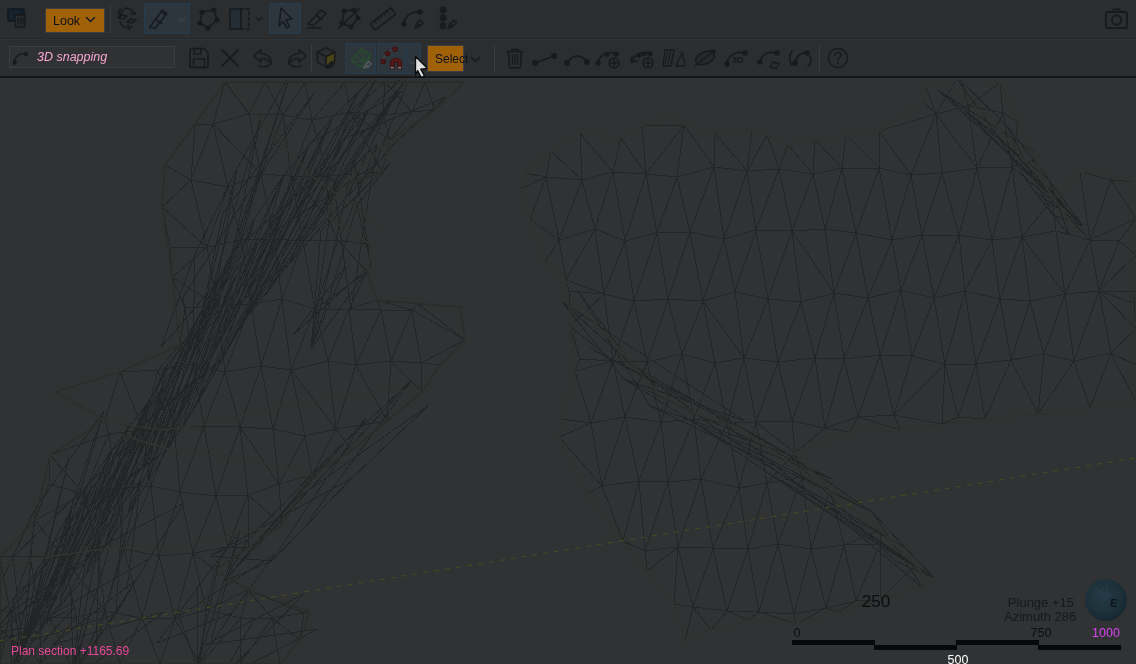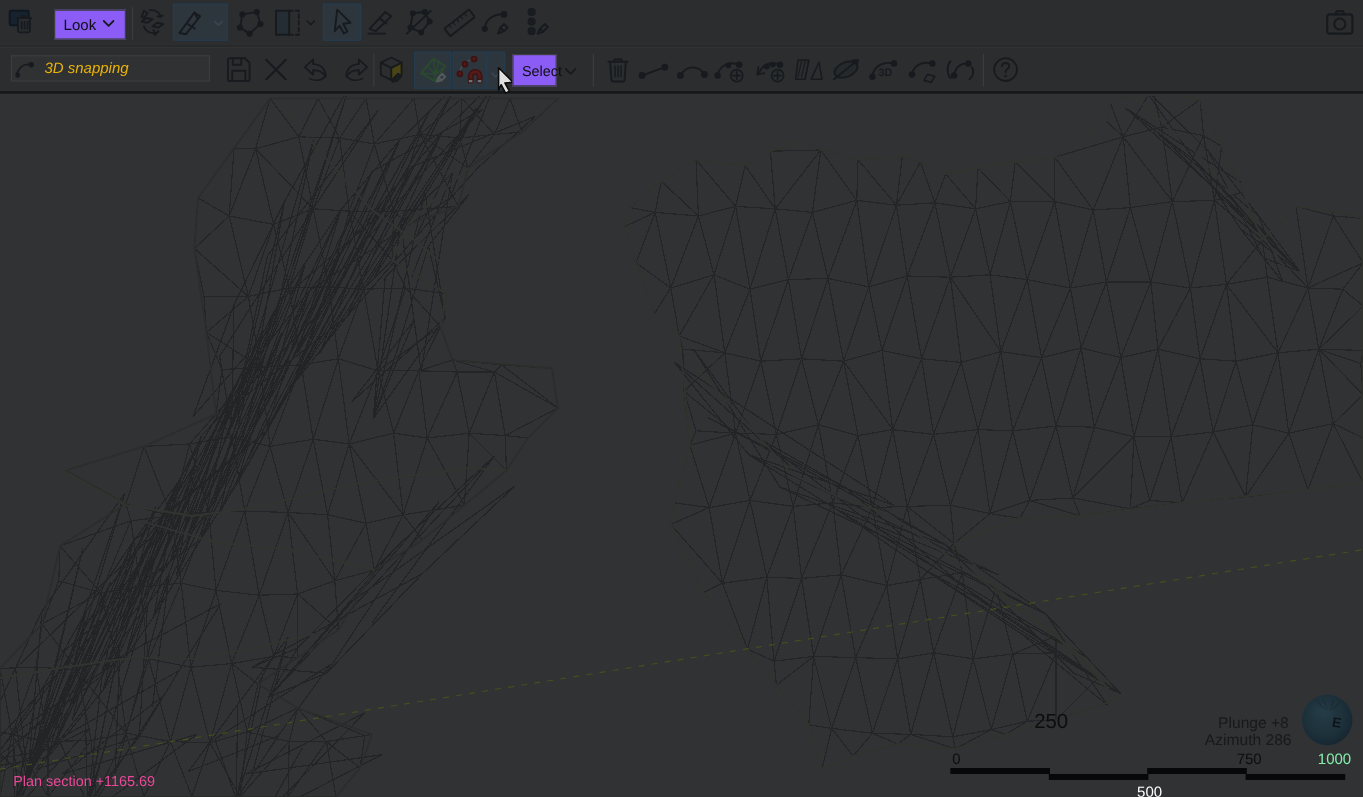--- a/index.html
+++ b/index.html
@@ -1,18 +1,18 @@
 <!DOCTYPE html>
 <html><head><meta charset="utf-8"><style>
 
 *{margin:0;padding:0;box-sizing:border-box}
 html,body{width:1136px;height:664px;overflow:hidden;background:#303234;
 font-family:"Liberation Sans",sans-serif;position:relative}
 .abs{position:absolute}
-.combo{position:absolute;background:#8b5cf6;border:1px solid #3c3e40;color:#0d0f11;
+.combo{position:absolute;background:#a16207;border:1px solid #3c3e40;color:#0d0f11;
 font-size:12.5px;display:flex;align-items:center;padding-left:7px}
 .selbtn{position:absolute;background:#2d363d;border:1px solid #233c50}
 .sep{position:absolute;width:1px;background:#3a3c3e}
 .txt{position:absolute;color:#141619;font-size:12px;white-space:nowrap}
 
 </style></head><body>
 <div class="abs" style="left:0;top:0;width:1136px;height:39px;background:#2b2d2f;border-bottom:1px solid #26282a"></div>
 <div class="abs" style="left:0;top:40px;width:1136px;height:38px;background:#2b2d2f;border-bottom:2px solid #151719"></div>
 <svg width="1136" height="584" viewBox="0 80 1136 584" style="position:absolute;left:0;top:80px">
 <path shape-rendering="crispEdges" d="M274 239L282 299M385 82L425 82M381 310L391 361M200 664L160 664M84 494L117 489M315 309L367 272M251 304L261 366M228 187L261 174M273 429L305 436M273 429L279 484M418 304L465 340M160 664L120 664M328 176L340 187M279 484L282 525M10 612L0 664M40 618L40 664M143 430L151 486M272 618L300 640M300 640L280 664M305 436L336 429M303 241L315 309M185 308L217 306M180 492L159 556M425 82L465 82M412 310L421 363M412 112L435 110M109 434L84 494M217 306L180 345M109 434L50 455M312 120L305 82M421 363L465 340M142 618L120 664M241 240L274 239M175 619L160 664M261 174L291 176M213 124L191 180M383 115L390 140M216 496L193 553M465 82L435 110M0 557L35 520M120 372L180 345M305 436L312 475M10 612L0 557M76 617L40 664M336 429L352 450M105 611L80 664M180 492L216 496M274 239L303 241M303 241L327 217M207 247L217 306M291 370L305 436M412 310L377 300M35 520L50 455M204 426L240 427M421 363L422 392M40 664L0 664M216 496L248 495M204 426L216 496M225 82L195 124M213 124L261 174M315 309L291 370M338 240L372 245M248 495L228 547M328 361L336 429M372 245L367 272M465 340L440 365M435 110L390 140M191 180L165 165M193 364L204 426M391 361L387 421M303 241L338 240M117 489L97 548M345 82L385 82M159 556L175 619M367 272L377 300M50 455L105 420M170 247L207 247M312 120L291 176M382 172L340 187M315 309L349 309M30 556L40 618M241 240L217 306M151 486L124 549M0 664L0 610M248 495L279 484M261 174L241 240M349 309L328 361M158 370L180 345M304 613L310 612M162 207L165 165M105 420L55 392M291 176L274 239M207 247L241 240M291 176L327 217M117 489L151 486M217 306L193 364M170 247L172 277M55 392L120 372M159 556L193 553M225 372L240 427M0 610L0 557M193 553L206 610M377 300L418 304M228 547L215 570M30 556L35 520M84 494L50 455M30 556L64 558M151 486L180 492M350 112L328 176M251 304L225 372M340 187L327 217M261 366L273 429M349 309L381 310M64 558L76 617M213 124L225 82M418 304L460 307M165 165L195 124M279 484L312 475M249 114L265 82M10 612L40 664M217 306L251 304M143 430L117 489M97 548L105 611M327 217L372 245M143 430L105 420M193 553L228 547M303 241L282 299M381 310L412 310M412 310L391 361M241 618L200 664M272 618L240 664M251 304L282 299M248 495L282 525M64 558L97 548M213 124L195 124M349 309L367 272M175 619L200 664M282 299L261 366M350 112L382 172M352 450L312 475M228 187L207 247M185 308L180 345M97 548L124 549M283 115L305 82M336 429L387 421M105 611L120 664M291 370L328 361M381 310L377 300M174 427L151 486M143 430L120 372M124 549L142 618M180 492L193 553M312 475L282 525M291 370L273 429M425 82L435 110M217 306L172 277M158 370L193 364M282 299L315 309M49 484L35 520M158 370L143 430M312 120L345 82M328 361L356 365M440 365L422 392M204 426L180 492M206 610L215 570M412 112L425 82M240 427L216 496M249 114L261 174M193 364L225 372M191 180L162 207M193 364L174 427M336 429L312 475M124 549L159 556M391 361L422 392M206 610L241 618M412 310L418 304M291 370L336 429M241 618L248 590M412 112L385 82M274 239L251 304M381 310L356 365M76 617L105 611M30 556L10 612M383 115L412 112M350 112L385 82M84 494L97 548M422 392L387 421M280 664L240 664M158 370L120 372M207 247L162 207M304 613L248 590M249 114L283 115M240 427L279 484M191 180L195 124M283 115L291 176M225 372L261 366M328 176L382 172M215 570L248 590M225 372L204 426M117 489L124 549M387 421L352 450M412 310L465 340M193 553L175 619M228 547L248 548M30 556L0 557M305 436L279 484M460 307L465 340M261 366L291 370M312 120L328 176M105 611L142 618M64 558L40 618M142 618L160 664M304 613L300 640M193 553L215 570M338 240L315 309M249 114L225 82M283 115L312 120M291 176L303 241M217 306L225 372M142 618L175 619M328 176L327 217M10 612L0 610M76 617L80 664M241 618L240 664M272 618L280 664M412 112L390 140M10 612L40 618M312 120L350 112M64 558L35 520M109 434L143 430M109 434L117 489M64 558L105 611M310 612L300 640M109 434L105 420M350 112L390 140M421 363L440 365M206 610L200 664M338 240L327 217M213 124L228 187M216 496L228 547M143 430L174 427M283 115L265 82M282 525L248 548M225 82L265 82M175 619L206 610M124 549L105 611M356 365L387 421M356 365L391 361M191 180L207 247M159 556L142 618M356 365L336 429M248 495L248 548M40 618L76 617M350 112L383 115M265 82L305 82M349 309L377 300M120 664L80 664M282 299L291 370M213 124L249 114M228 187L241 240M315 309L328 361M185 308L172 277M291 176L328 176M241 618L272 618M338 240L367 272M248 548L215 570M174 427L204 426M80 664L40 664M174 427L180 492M391 361L421 363M49 484L84 494M193 364L180 345M240 664L200 664M49 484L50 455M158 370L174 427M350 112L345 82M84 494L35 520M305 82L345 82M84 494L64 558M207 247L172 277M206 610L248 590M240 427L273 429M383 115L385 82M261 366L240 427M151 486L159 556M241 240L251 304M240 427L248 495M349 309L356 365M272 618L304 613M283 115L261 174M261 174L274 239M390 140L382 172M105 420L120 372M170 247L162 207M191 180L228 187M272 618L248 590" stroke="#232527" stroke-width="1" fill="none"></path>
@@ -23,27 +23,27 @@
 <path d="M52 392L105 421L160 430L205 424L250 414L298 403L345 396L391 390L422 392M0 565L55 556L110 548L165 549L220 538L262 528M120 435L180 452L241 458L312 475M390 140L340 187L327 217L372 245L367 272M230 84L270 130L310 175L345 200L382 230M571 297L620 350L660 395L700 415L740 428L800 470L860 515L905 550L930 583M945 80L1000 130L1045 185L1074 228" stroke="#31352f" stroke-width="1.5" fill="none"></path>
 <path d="M0 641L1136 458" stroke="#484d1d" stroke-width="1" stroke-dasharray="5 6" fill="none"></path>
 <g fill="#060809">
       <rect x="792" y="640" width="83" height="5"></rect>
       <rect x="874" y="645" width="83" height="5"></rect>
       <rect x="956" y="640" width="83" height="5"></rect>
       <rect x="1038" y="645" width="83" height="5"></rect>
     </g>
 </svg>
 <div class="txt" style="left:11px;top:644px;color:#ec4899">Plan section +1165.69</div>
-<div class="txt" style="left:1004px;top:595px;width:70px;text-align:right;font-size:13px;color:#17191b">Plunge +8</div>
+<div class="txt" style="left:1004px;top:595px;width:70px;text-align:right;font-size:13px;color:#17191b">Plunge +15</div>
 <div class="txt" style="left:1004px;top:609px;width:70px;text-align:right;font-size:13px;color:#17191b">Azimuth 286</div>
 <div class="txt" style="left:790px;top:626px;width:14px;text-align:center;font-size:12.5px;color:#0b0d0f">0</div>
 <div class="txt" style="left:861px;top:592px;width:30px;text-align:center;font-size:17px;color:#0b0d0f">250</div>
 <div class="txt" style="left:943px;top:653px;width:30px;text-align:center;font-size:12.5px;color:#ffffff">500</div>
 <div class="txt" style="left:1026px;top:626px;width:30px;text-align:center;font-size:12.5px;color:#0b0d0f">750</div>
-<div class="txt" style="left:1086px;top:626px;width:40px;text-align:right;font-size:12.5px;color:#86efac">1000</div>
+<div class="txt" style="left:1086px;top:626px;width:40px;text-align:center;font-size:12.5px;color:#d946ef">1000</div>
 <div class="abs" style="left:1085px;top:579px;width:42px;height:42px;border-radius:50%;background:radial-gradient(circle at 44% 42%, #243944 0%, #1e323c 45%, #152530 78%, #0b1218 100%)"></div>
 <div class="abs" style="left:1110px;top:597px;color:#0d151a;font-size:11.5px;font-weight:bold;transform:rotate(9deg)">E</div>
 <svg style="position:absolute;left:1094px;top:582px" width="26" height="14" viewBox="0 0 26 14" fill="none" stroke="#171b1f" stroke-width="1.6" stroke-linecap="round" stroke-linejoin="round">
     <path d="M4 2c2 4 4 6 7 7M22 3c-2 4-5 6-8 6M9 2l3 6M17 2l-2 6" stroke="#1c2c35" stroke-width="1.3"></path>
   </svg>
 <div class="abs" style="left:1093px;top:588px;width:18px;height:9px;border-radius:50%;background:#28434e;filter:blur(3px);opacity:.5"></div>
 <svg style="position:absolute;left:7px;top:7px" width="24" height="24" viewBox="0 0 24 24" fill="none" stroke="#171b1f" stroke-width="1.6" stroke-linecap="round" stroke-linejoin="round">
     <rect x="1" y="2" width="16" height="12" rx="1" fill="#16232e" stroke="#0e1820"></rect>
     <rect x="8" y="8" width="10" height="12" rx="1.5" fill="#2a2d2f"></rect>
     <path d="M7 8h12M11 8v-1.5h4V8M11 11v6M13.5 11v6M16 11v6"></path>
@@ -129,21 +129,21 @@
     <rect x="2" y="5" width="21" height="16" rx="2" stroke-width="1.8"></rect>
     <circle cx="12.5" cy="13" r="4.6" stroke-width="1.8"></circle>
     <path d="M8.5 5l1.5-2.7h5L16.5 5" stroke-width="1.8"></path>
   </svg>
 <div class="abs" style="left:9px;top:46px;width:166px;height:22px;background:#2f3133;border:1px solid #3b3d3f"></div>
 <svg style="position:absolute;left:13px;top:51px" width="16" height="14" viewBox="0 0 16 14" fill="none" stroke="#171b1f" stroke-width="1.6" stroke-linecap="round" stroke-linejoin="round">
     <path d="M1 11C3 4 8 2 13 3" stroke-width="1.5"></path>
     <circle cx="1.5" cy="11.5" r="1.5" fill="#171b1f"></circle>
     <circle cx="13" cy="3" r="1.5" fill="#171b1f"></circle>
   </svg>
-<div class="txt" style="left:37px;top:50px;font-style:italic;color:#eab308;font-size:12.5px">3D snapping</div>
+<div class="txt" style="left:37px;top:50px;font-style:italic;color:#f9a8d4;font-size:12.5px">3D snapping</div>
 <svg style="position:absolute;left:187px;top:46px" width="24" height="24" viewBox="0 0 24 24" fill="none" stroke="#171b1f" stroke-width="1.6" stroke-linecap="round" stroke-linejoin="round">
     <path d="M3 4a1.5 1.5 0 011.5-1.5H17l4 4V20a1.5 1.5 0 01-1.5 1.5h-15A1.5 1.5 0 013 20z"></path>
     <path d="M7 2.5V8h7V2.5"></path>
     <rect x="6.5" y="13" width="11" height="8.5"></rect>
   </svg>
 <svg style="position:absolute;left:219px;top:47px" width="22" height="22" viewBox="0 0 22 22" fill="none" stroke="#171b1f" stroke-width="1.6" stroke-linecap="round" stroke-linejoin="round">
     <path d="M3 3l16 16M19 3L3 19" stroke-width="1.9"></path>
   </svg>
 <svg style="position:absolute;left:251px;top:46px" width="25" height="24" viewBox="0 0 25 24" fill="none" stroke="#171b1f" stroke-width="1.6" stroke-linecap="round" stroke-linejoin="round">
     <path d="M10 3.5L3 10l7 6.3v-3.9c4.6-.1 8.2 1.7 10.2 5.4.5-4.8-2.4-10-10.2-10.3V3.5z" stroke-width="1.5"></path>

